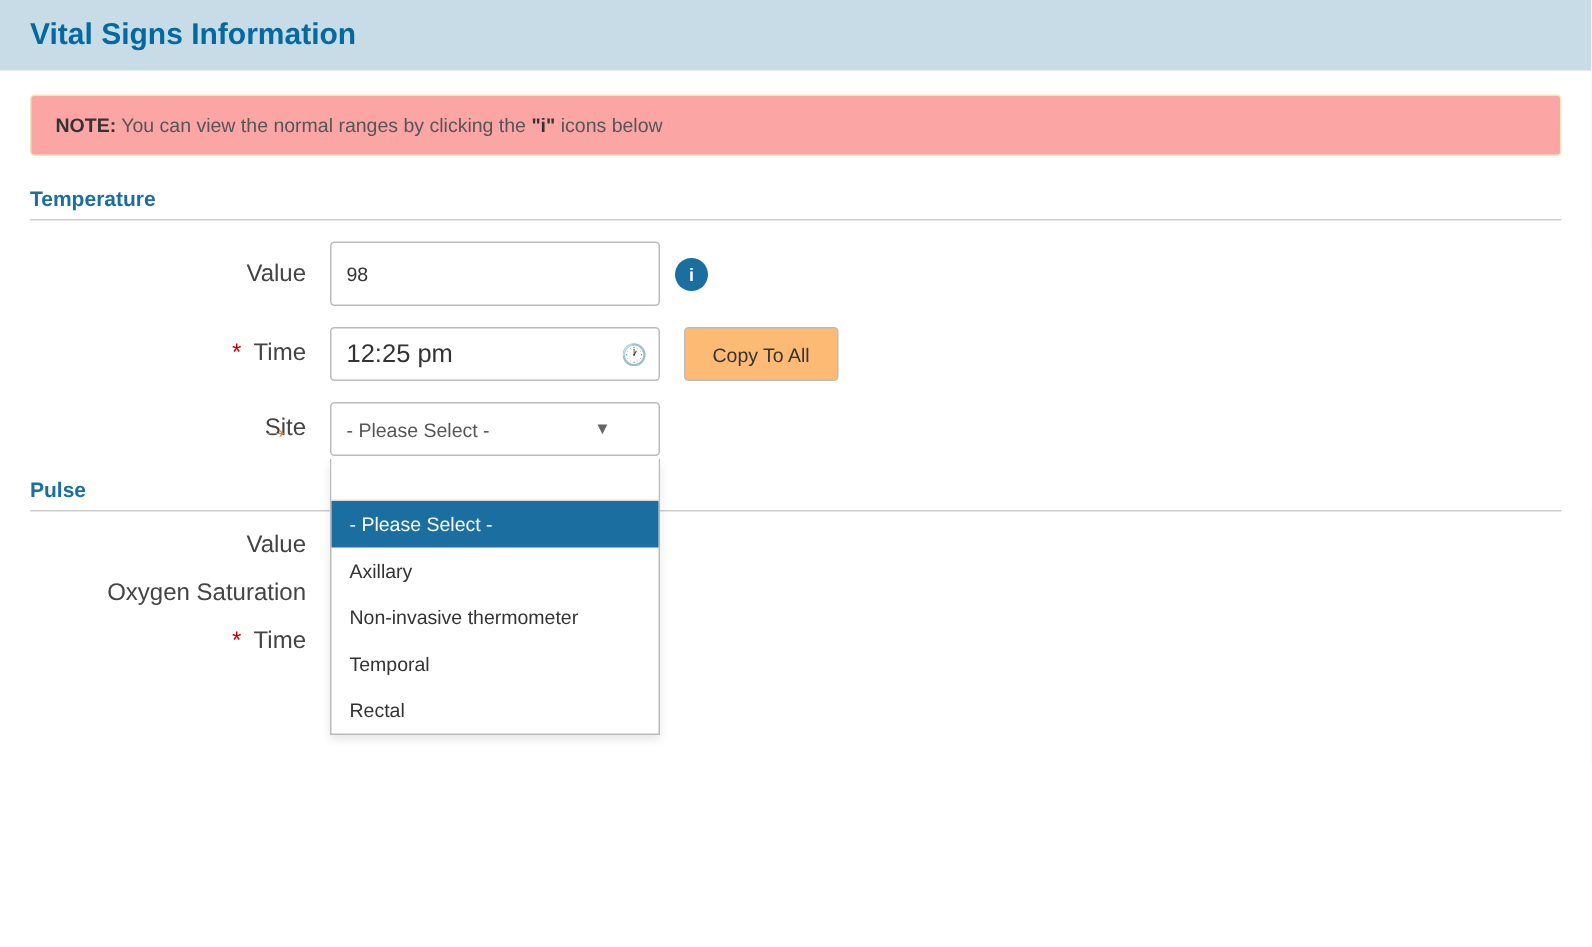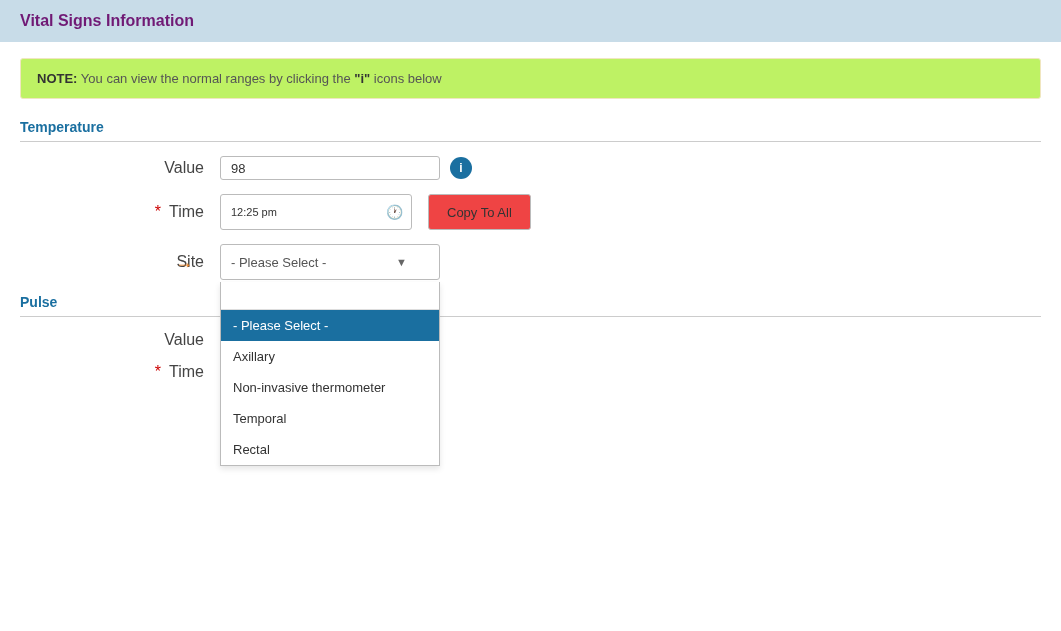--- a/index.html
+++ b/index.html
@@ -13,31 +13,31 @@
     .page-wrapper {
       background: #fff;
       width: 1061px;
       min-height: 631px;
       overflow: hidden;
     }
 
     .header-bar {
       background: #c8dce8;
       padding: 12px 20px;
-      font-size: 16px;
+      font-size: 20px;
       font-weight: bold;
-      color: #701a75;
+      color: #0369a1;
     }
 
     .content-area {
       padding: 16px 20px;
     }
 
     .note-box {
-      background: #bef264;
+      background: #fca5a5;
       border: 1px solid #f0e6c0;
       padding: 12px 16px;
       margin-bottom: 20px;
       font-size: 13px;
       color: #555;
       border-radius: 3px;
     }
 
     .note-box strong {
       color: #333;
@@ -73,21 +73,21 @@
       margin-right: 4px;
     }
 
     .form-input {
       border: 1px solid #bbb;
       border-radius: 3px;
       padding: 6px 10px;
       font-size: 13px;
       color: #333;
       width: 220px;
-      height: 24px;
+      height: 43px;
       outline: none;
     }
 
     .info-icon {
       width: 22px;
       height: 22px;
       border-radius: 50%;
       background: #1a6fa0;
       color: white;
       font-size: 12px;
@@ -103,39 +103,39 @@
     .time-input-wrapper {
       position: relative;
       display: inline-flex;
       align-items: center;
     }
 
     .time-input {
       border: 1px solid #bbb;
       border-radius: 3px;
       padding: 6px 36px 6px 10px;
-      font-size: 11px;
-      color: #333;
-      width: 192px;
+      font-size: 17px;
+      color: #333;
+      width: 220px;
       height: 36px;
       outline: none;
     }
 
     .clock-icon {
       position: absolute;
       right: 8px;
       color: #888;
       font-size: 14px;
       pointer-events: none;
     }
 
     .copy-btn {
       margin-left: 16px;
       padding: 7px 18px;
-      background: #ef4444;
+      background: #fdba74;
       border: 1px solid #bbb;
       border-radius: 3px;
       font-size: 13px;
       color: #333;
       cursor: pointer;
       height: 36px;
     }
 
     .arrow-indicator {
       color: #e67e22;
@@ -268,20 +268,23 @@
       </div>
     </div>
 
     <div class="pulse-section">
       <div class="section-title">Pulse</div>
 
       <div class="form-row">
         <div class="form-label">Value</div>
       </div>
 
+      <div class="form-row">
+        <div class="form-label">Oxygen Saturation</div>
+      </div>
 
       <div class="form-row">
         <div class="form-label">
           <span class="required-star">*</span>
           <span>Time</span>
         </div>
       </div>
     </div>
 
   </div>

